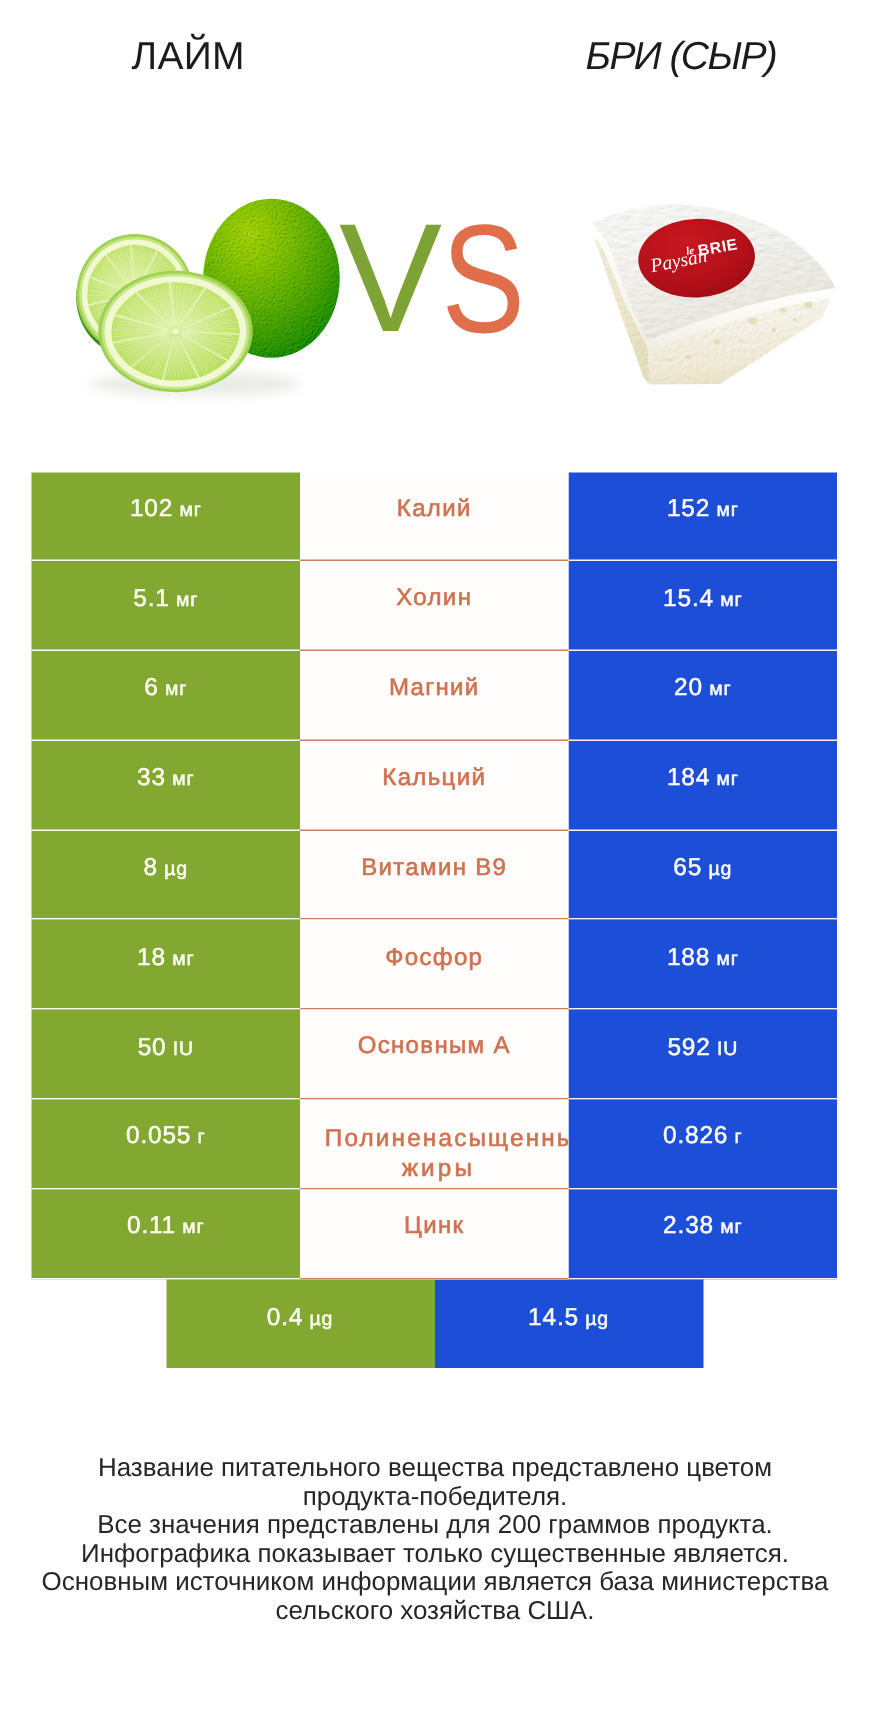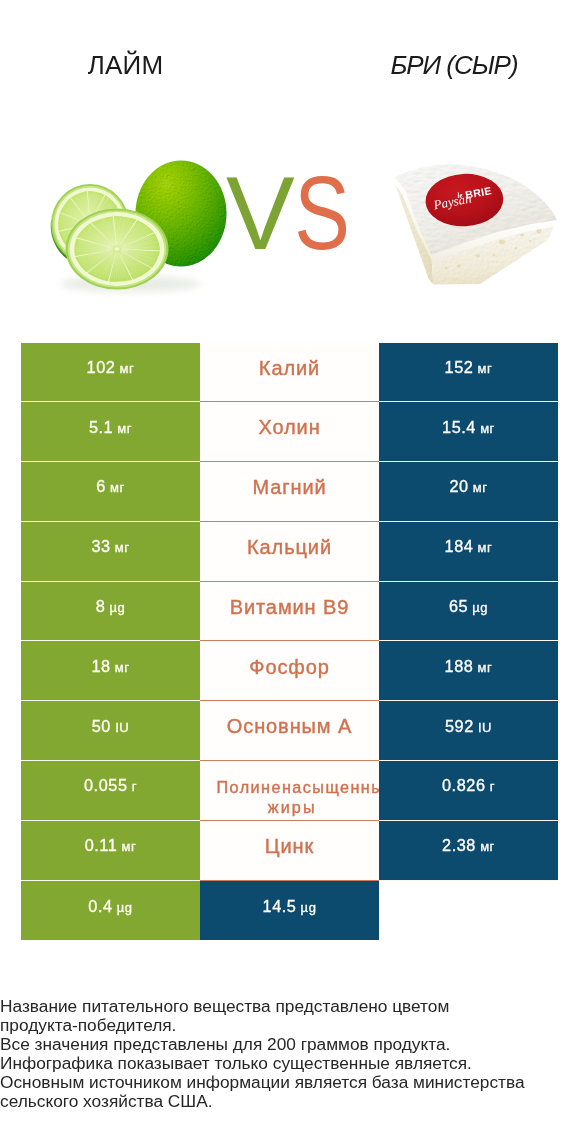--- a/index.html
+++ b/index.html
@@ -1,20 +1,20 @@
 <!DOCTYPE html>
 <html><head>
 <meta charset="utf-8">
 <title>Лайм vs Бри (сыр)</title>
 <style>
   html,body{margin:0;padding:0;}
   body{width:580px;height:1144px;background:#ffffff;
        font-family:"Liberation Sans",sans-serif;overflow:hidden;
        -webkit-font-smoothing:antialiased;}
-  .page{position:relative;width:580px;height:932px;margin-top:28px;}
+  .page{position:relative;width:580px;height:932px;}
 
   
   .title{position:absolute;top:24px;font-size:26px;line-height:26px;color:#1b1b1b;
          white-space:nowrap;letter-spacing:.2px;}
   .title-left{left:0;width:251px;text-align:center;}
   .title-right{left:329px;width:251px;text-align:center;letter-spacing:-1.05px;
                 text-indent:-1.05px;font-style:italic;}
 
   
   svg.hero{position:absolute;left:0;top:0;width:580px;height:300px;display:block;}
@@ -22,43 +22,43 @@
   .vs-v{fill:#7ca333;}
   .vs-s{fill:#e06e4a;}
   .lb-le{font-family:"Liberation Serif",serif;font-size:7.5px;font-style:italic;
          font-weight:700;fill:#ffffff;}
   .lb-brie{font-family:"Liberation Sans",sans-serif;font-size:10.5px;font-weight:700;
            fill:#ffffff;letter-spacing:.4px;}
   .lb-pay{font-family:"Liberation Serif",serif;font-size:13px;font-style:italic;fill:#ffffff;}
 
   
   .table{position:absolute;left:21px;top:314.5px;width:537px;}
-  .row{display:flex;height:59.8px;}
+  .row{display:flex;height:59.8px;justify-content:center;}
   .cell{width:179px;box-sizing:border-box;display:flex;align-items:center;
         justify-content:center;}
   .c-left{background:#82a832;color:#fdfdf4;border-bottom:1.4px solid #fcfdef;}
-  .c-right{background:#0c4a6e;color:#fffdfa;border-bottom:1.4px solid #fdf5ec;}
+  .c-right{background:#1d4ed8;color:#fffdfa;border-bottom:1.4px solid #fdf5ec;}
   .c-mid{background:#fffefc;border-bottom:1.2px solid #cb7d60;overflow:hidden;
          position:relative;}
   .row:last-child .c-left{border-bottom:none;}
   .row:last-child .c-right{border-bottom:none;}
   .val{font-size:16.3px;font-weight:400;white-space:nowrap;letter-spacing:.55px;
        position:relative;top:-4.5px;-webkit-text-stroke:0.35px currentColor;}
   .val .unit{font-size:13px;font-weight:400;}
-  .lbl{font-size:20px;font-weight:400;color:#d0714f;text-align:center;
+  .lbl{font-size:16px;font-weight:400;color:#d0714f;text-align:center;
        line-height:20.5px;letter-spacing:.9px;position:relative;top:-4px;
        -webkit-text-stroke:0.4px currentColor;}
   .lbl.wide{white-space:nowrap;font-size:16.2px;letter-spacing:1.45px;
             top:6.5px;line-height:20.2px;display:block;text-align:left;
             width:179px;flex:0 0 179px;text-indent:16.5px;}
   .lbl.wide .l2{display:block;letter-spacing:2.1px;text-align:center;
                 text-indent:5.5px;}
 
   
-  .footer{position:absolute;left:0;top:969px;width:580px;text-align:left;
+  .footer{position:absolute;left:0;top:969px;width:580px;text-align:center;
           font-size:17.3px;line-height:19.1px;color:#262626;}
 </style>
 </head>
 <body>
 
 <div class="page">
 
   <div class="title title-left">ЛАЙМ</div>
   <div class="title title-right">БРИ (СЫР)</div>
 

